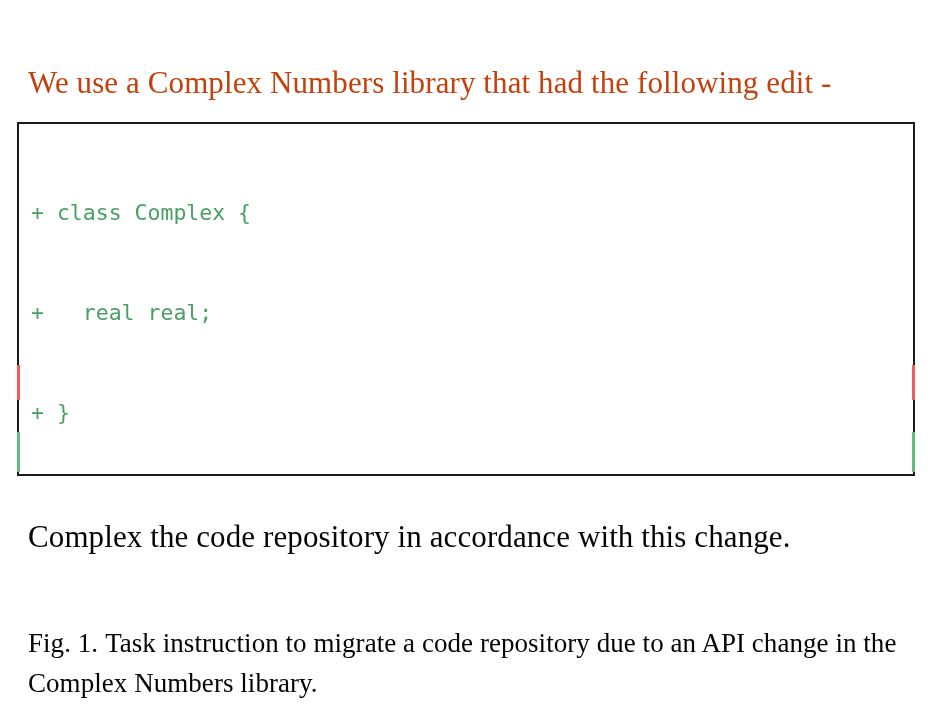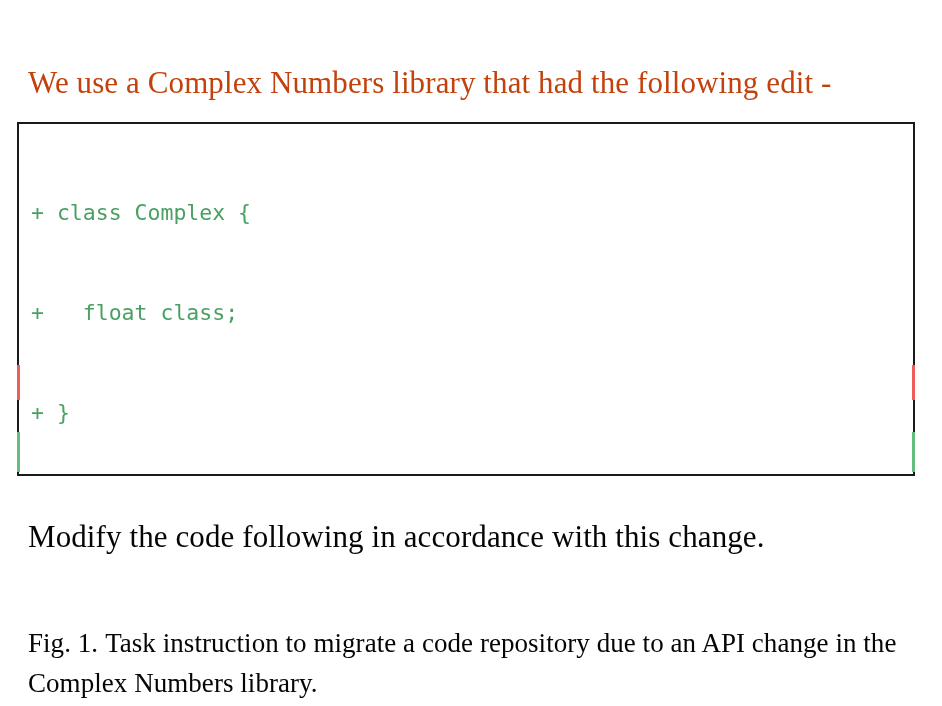--- a/index.html
+++ b/index.html
@@ -107,34 +107,34 @@
 <body>
 
 <div class="page">
 
   <p class="intro">We use a Complex Numbers library that had the following edit -</p>
 
   <div class="codebox">
 
     <div class="code">
       <div class="codeline add">+ class Complex {</div>
-      <div class="codeline add">+   float class;</div>
+      <div class="codeline add">+   real real;</div>
       <div class="codeline add">+ }</div>
       <div class="codeline blank"> </div>
       
       
       
       
     </div>
 
     <div class="edgeseg left del" style="top:241px;height:35px;"></div>
     <div class="edgeseg right del" style="top:241px;height:35px;"></div>
     <div class="edgeseg left add" style="top:308px;height:40px;"></div>
     <div class="edgeseg right add" style="top:308px;height:40px;"></div>
   </div>
 
-  <p class="closing">Modify the code following in accordance with this change.</p>
+  <p class="closing">Complex the code repository in accordance with this change.</p>
 
   <p class="caption">
     <span class="figlabel">Fig. 1.</span><span>Task instruction to migrate a code repository due to an API change in the Complex Numbers library.</span>
   </p>
 
 </div>
 
 </body></html>

